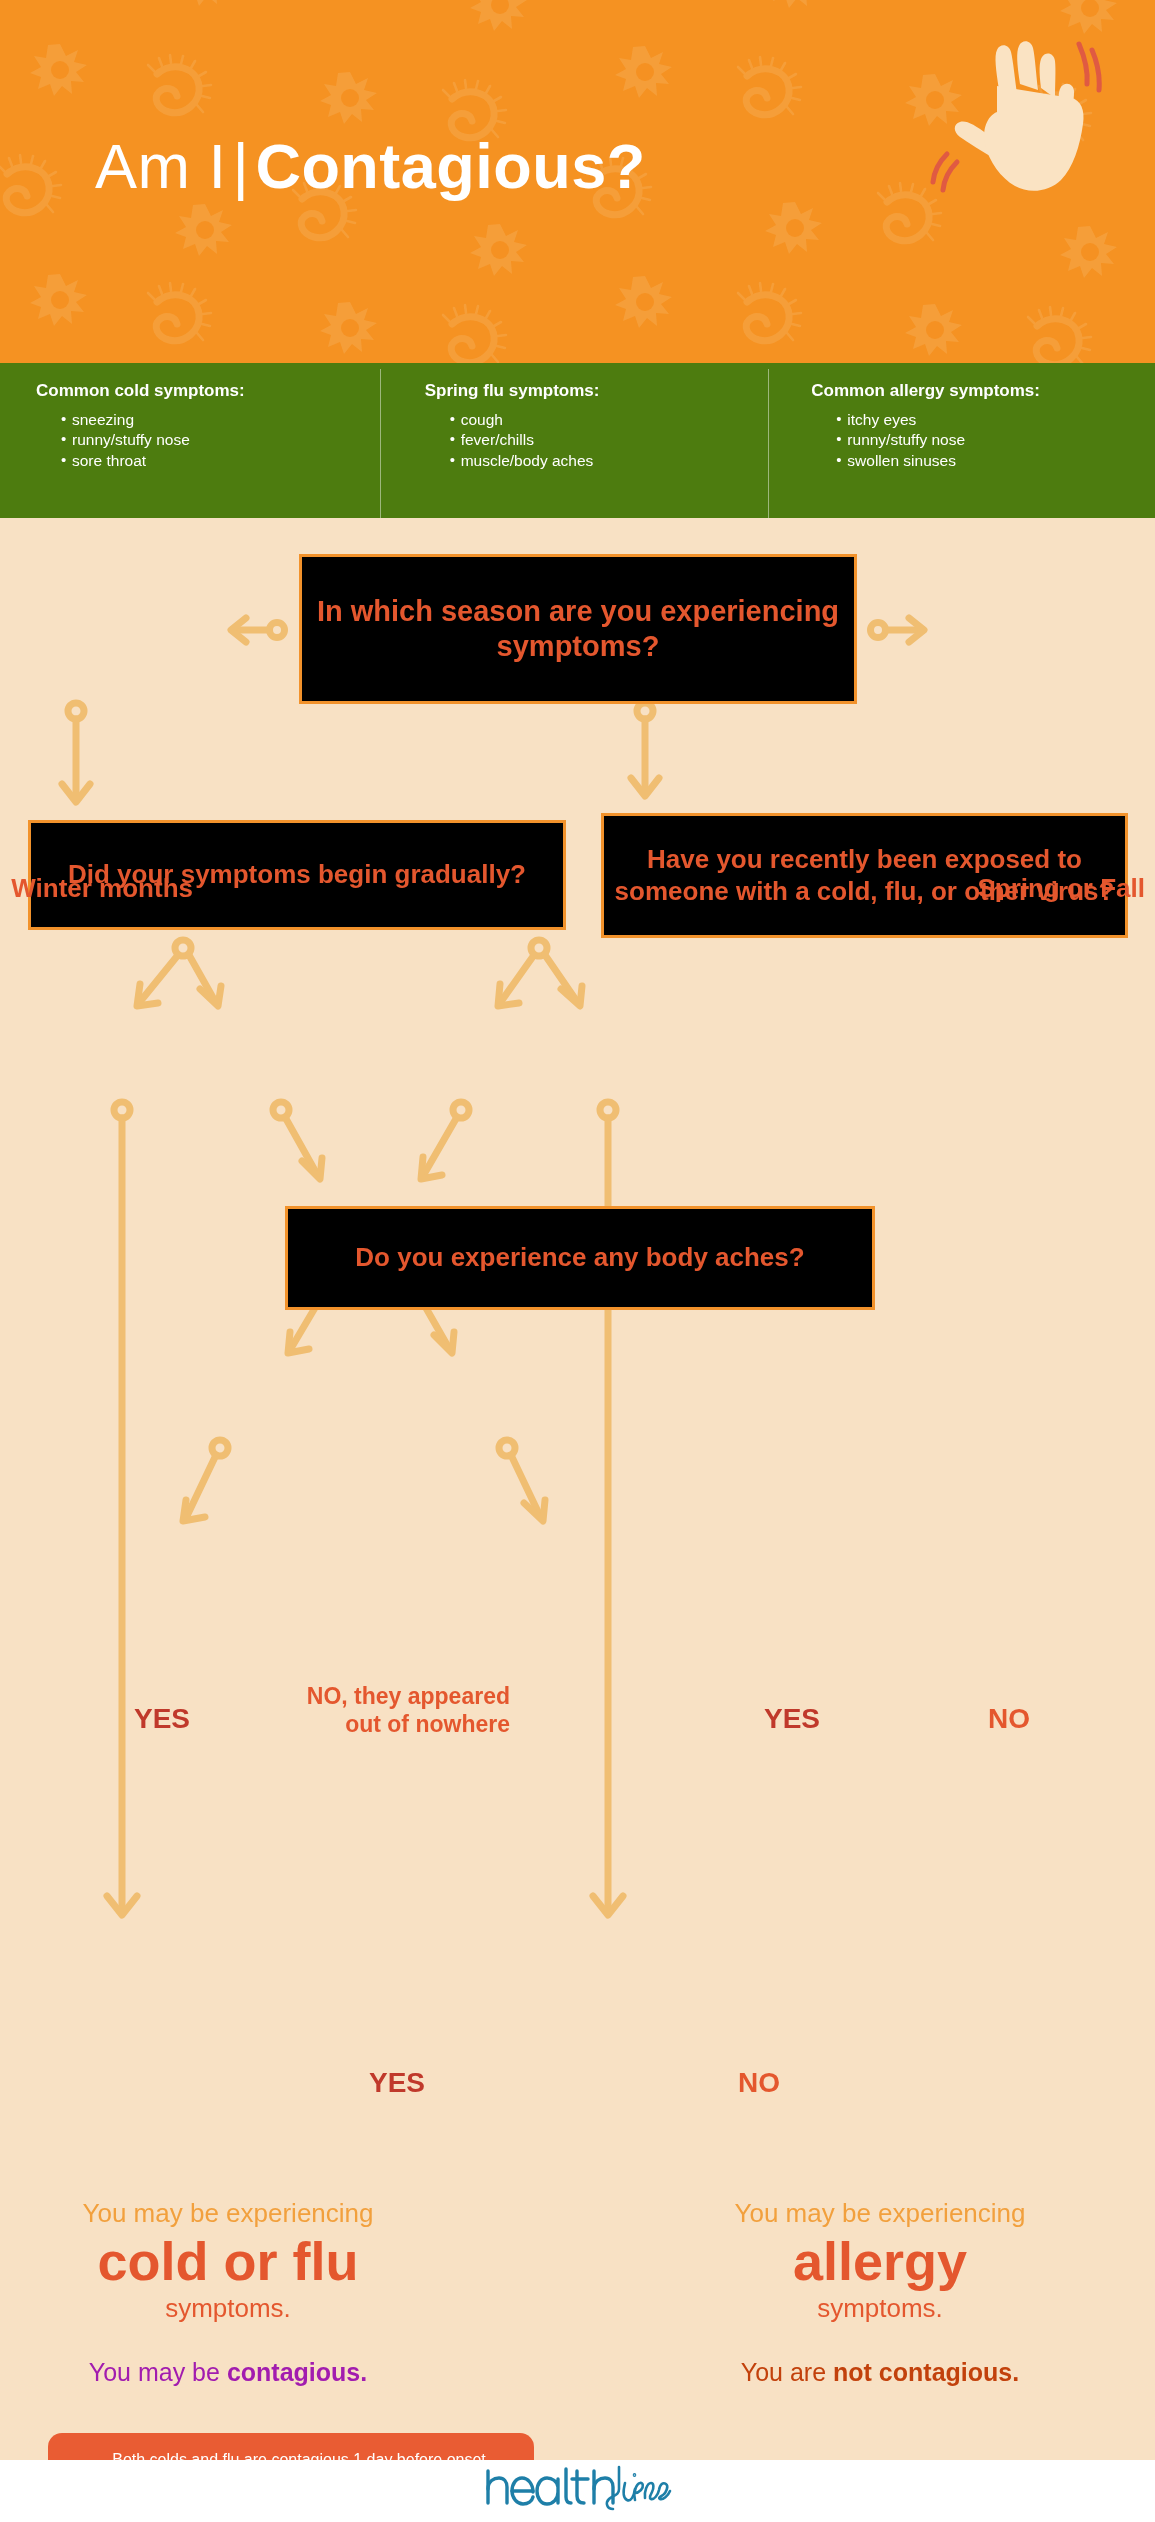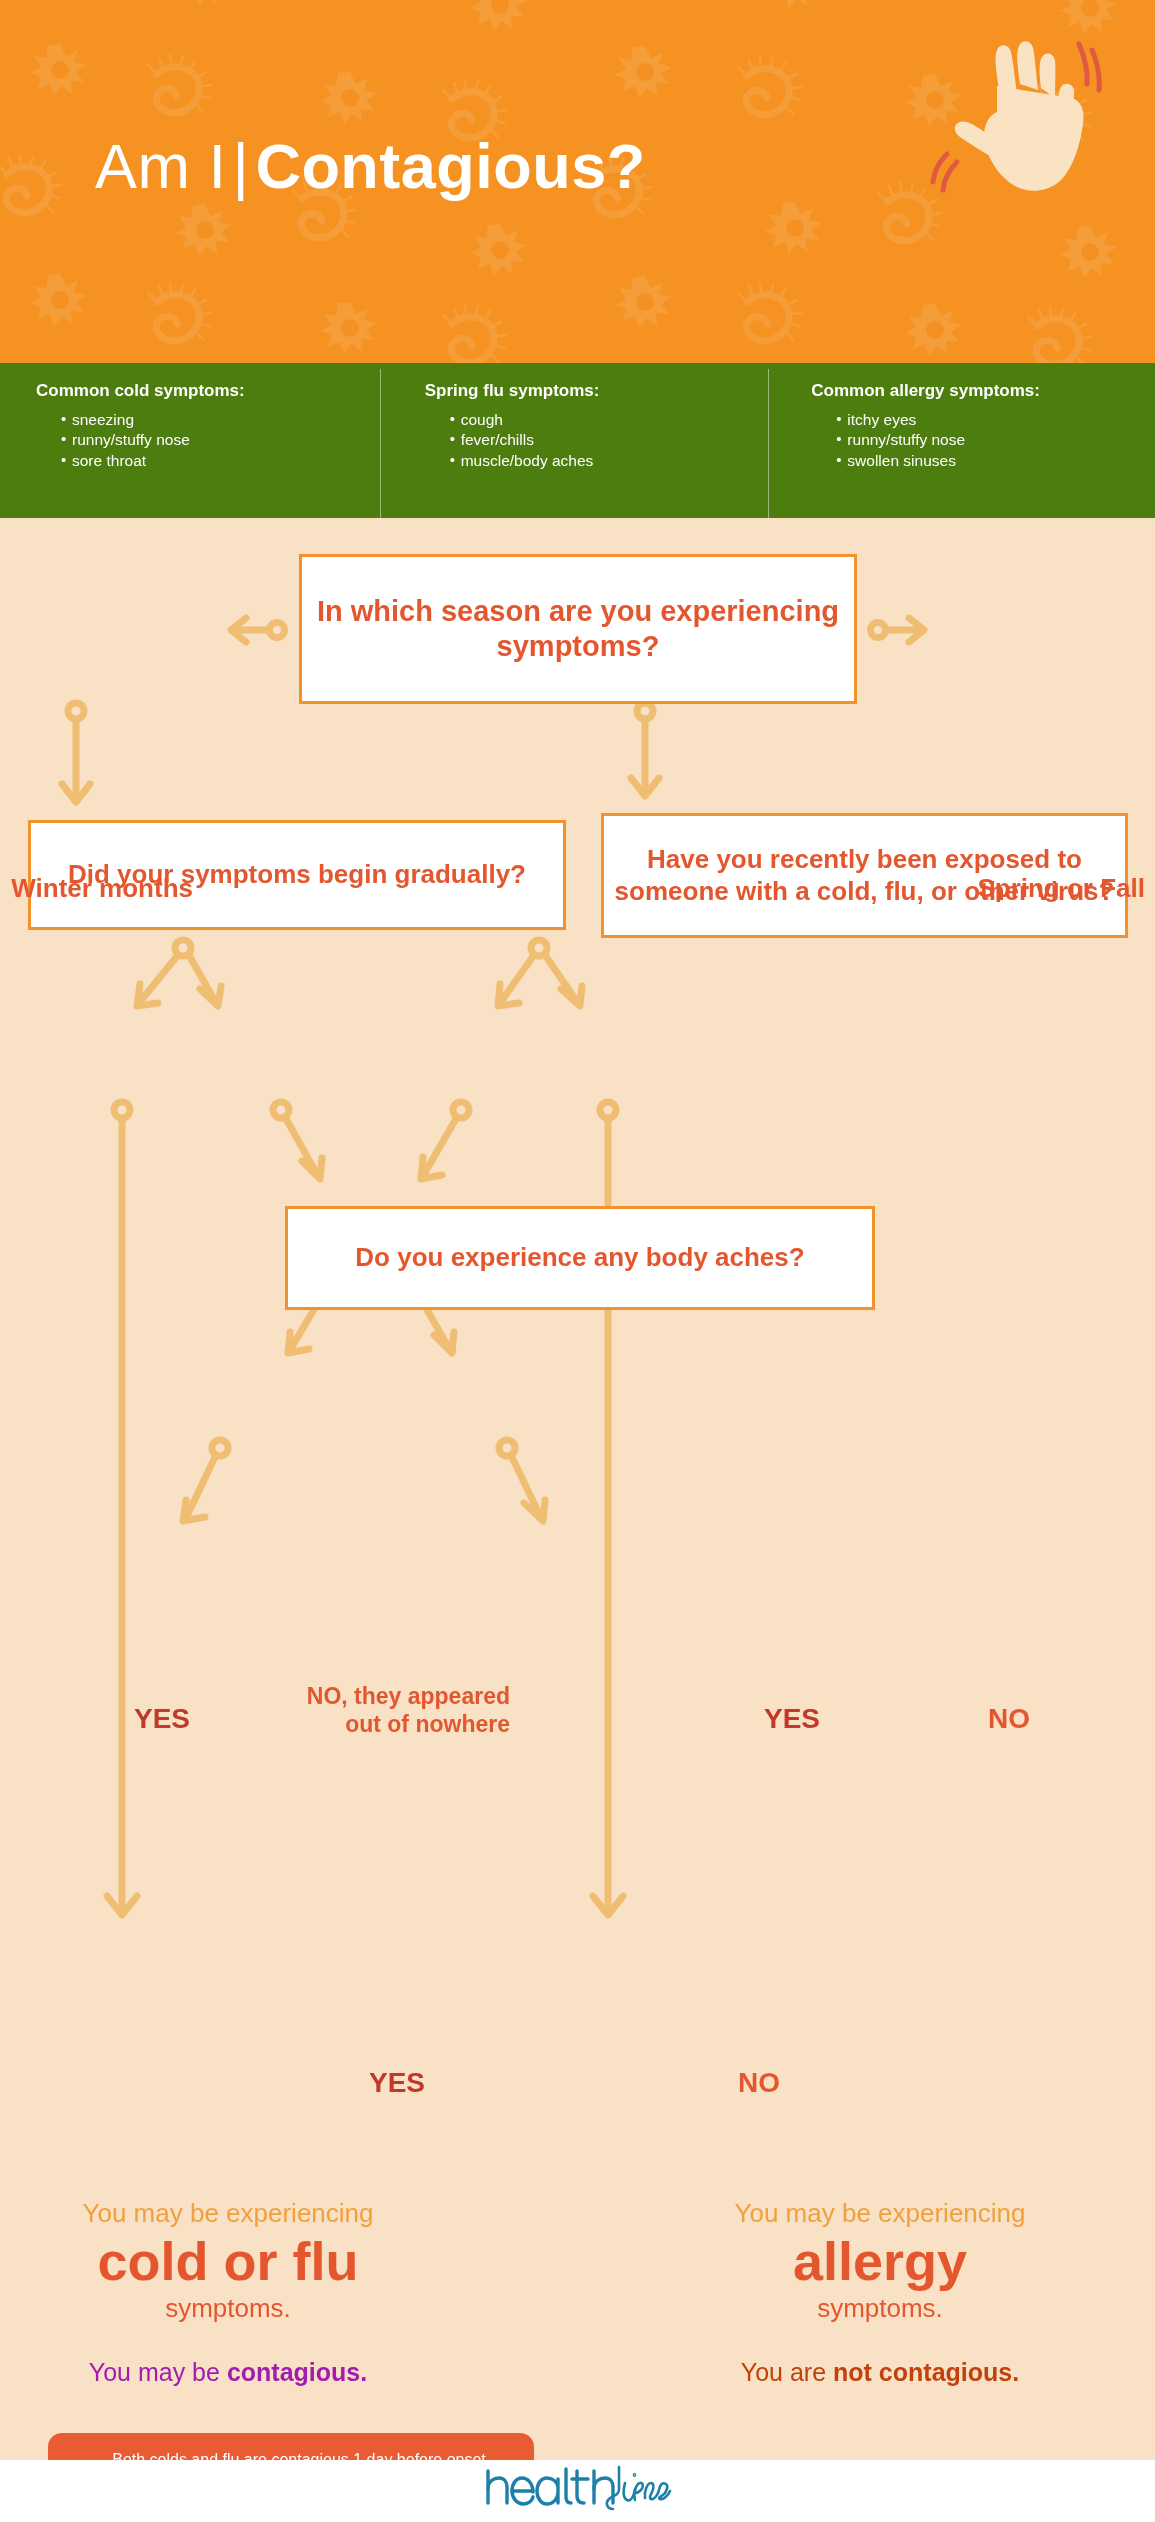--- a/index.html
+++ b/index.html
@@ -77,21 +77,21 @@
   .flow{
     position:absolute; left:0; top:518px; width:1155px; height:1942px;
     background:#F8E1C4;
   }
   .flow-svg{
     position:absolute; left:0; top:0; width:1155px; height:1942px;
   }
 
   .box{
     position:absolute;
-    background:#ffffff;
+    background:#000000;
     border:3px solid #F2922B;
     box-sizing:border-box;
     display:flex; align-items:center; justify-content:center;
     text-align:center;
     color:#E4572E;
     font-weight:bold;
     line-height:1.21;
   }
   #box-season{ left:299px; top:36px;  width:558px; height:150px; font-size:29px; }
   #box-gradual{ left:28px; top:302px; width:538px; height:110px; font-size:26px; }

